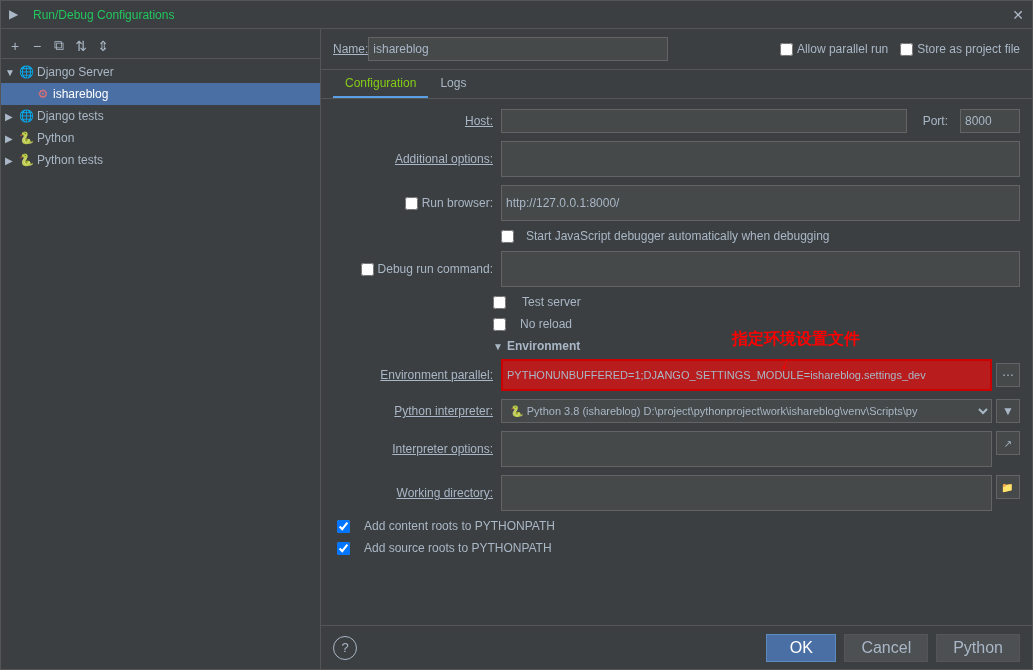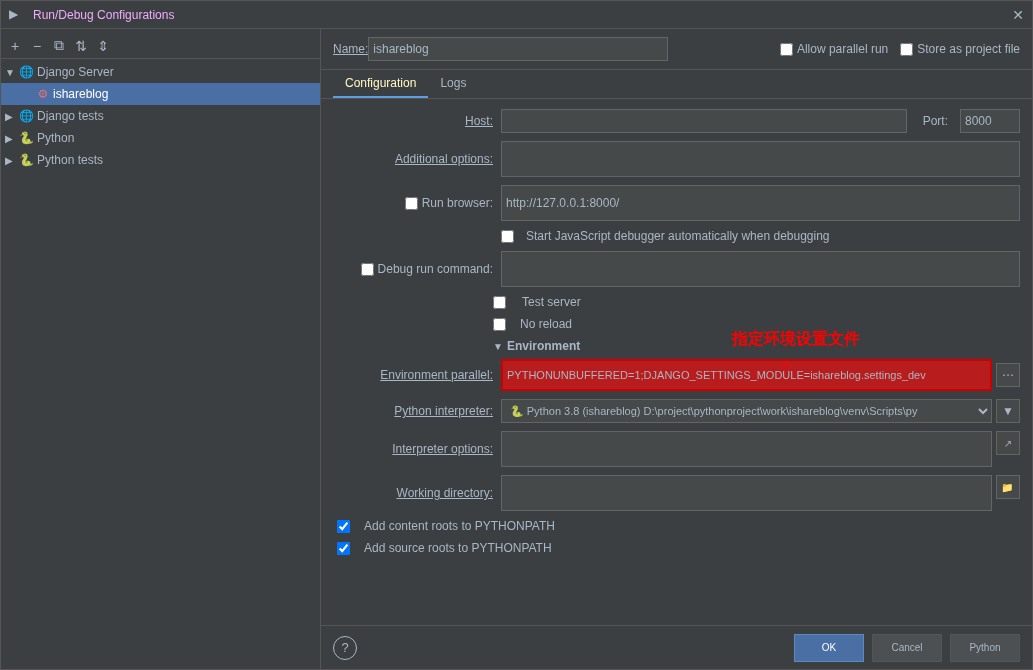--- a/index.html
+++ b/index.html
@@ -2,21 +2,21 @@
 <html><head>
   <meta charset="utf-8">
   <style>
     * { box-sizing: border-box; margin: 0; padding: 0; }
     body { font-family: "Segoe UI", Arial, sans-serif; font-size: 12px; background: #2b2b2b; color: #a9b7c6; width: 1033px; height: 670px; overflow: hidden; }
 
     .window { width: 1033px; height: 670px; background: #3c3f41; display: flex; flex-direction: column; border: 1px solid #555; }
 
     .title-bar { background: #3c3f41; height: 28px; display: flex; align-items: center; padding: 0 8px; border-bottom: 1px solid #555; gap: 8px; }
     .title-bar-icon { width: 16px; height: 16px; }
-    .title-bar-title { color: #f0abfc; font-size: 12px; flex: 1; }
+    .title-bar-title { color: #22c55e; font-size: 12px; flex: 1; }
     .title-bar-close { color: #a9b7c6; cursor: pointer; font-size: 14px; }
 
     .content { display: flex; flex: 1; overflow: hidden; }
 
     
     .sidebar { width: 320px; background: #3c3f41; border-right: 1px solid #555; display: flex; flex-direction: column; padding: 4px 0; }
     .sidebar-toolbar { display: flex; align-items: center; padding: 2px 4px; gap: 2px; border-bottom: 1px solid #555; height: 26px; }
     .toolbar-btn { width: 20px; height: 20px; background: transparent; border: none; cursor: pointer; display: flex; align-items: center; justify-content: center; color: #a9b7c6; font-size: 14px; }
 
     .tree { flex: 1; overflow-y: auto; padding: 2px 0; }
@@ -40,21 +40,21 @@
     .field-label { color: #a9b7c6; font-size: 12px; white-space: nowrap; }
     .field-label.underlined { text-decoration: underline; }
     .text-input { background: #45494a; border: 1px solid #646464; color: #a9b7c6; font-size: 12px; padding: 2px 4px; height: 24px; outline: none; }
     .name-input { width: 300px; }
     .checkbox-row { display: flex; align-items: center; gap: 4px; }
     .checkbox-label { color: #a9b7c6; font-size: 12px; }
 
     
     .tabs { display: flex; border-bottom: 1px solid #555; padding: 0 12px; background: #3c3f41; }
     .tab { padding: 6px 12px; cursor: pointer; font-size: 12px; color: #a9b7c6; border-bottom: 2px solid transparent; }
-    .tab.active { color: #fef9c3; border-bottom: 2px solid #5c9ee6; }
+    .tab.active { color: #84cc16; border-bottom: 2px solid #5c9ee6; }
 
     
     .form-body { flex: 1; overflow-y: auto; padding: 10px 12px; }
     .form-row { display: flex; align-items: center; margin-bottom: 8px; gap: 8px; }
     .form-label { color: #a9b7c6; font-size: 12px; width: 160px; text-align: right; flex-shrink: 0; white-space: nowrap; }
     .form-label.underlined { text-decoration: underline; }
     .form-control { flex: 1; }
     .input-full { width: 100%; background: #45494a; border: 1px solid #646464; color: #a9b7c6; font-size: 12px; padding: 2px 4px; height: 36px; outline: none; }
     .port-input { width: 60px; background: #45494a; border: 1px solid #646464; color: #a9b7c6; font-size: 12px; padding: 2px 4px; height: 24px; outline: none; }
     .host-row { display: flex; align-items: center; gap: 8px; }
@@ -66,21 +66,21 @@
     .section-title { color: #a9b7c6; font-size: 12px; font-weight: bold; }
     .env-vars-input { flex: 1; background: #b91c1c; border: 2px solid #cc0000; color: #a9b7c6; font-size: 11px; padding: 2px 4px; height: 32px; outline: none; }
     .env-vars-btn { width: 24px; height: 24px; background: #45494a; border: 1px solid #646464; color: #a9b7c6; cursor: pointer; display: flex; align-items: center; justify-content: center; font-size: 12px; flex-shrink: 0; }
     .interpreter-select { flex: 1; background: #45494a; border: 1px solid #646464; color: #a9b7c6; font-size: 11px; padding: 2px 4px; height: 24px; outline: none; cursor: pointer; }
     .expand-btn { width: 24px; height: 24px; background: #45494a; border: 1px solid #646464; color: #a9b7c6; cursor: pointer; display: flex; align-items: center; justify-content: center; font-size: 12px; flex-shrink: 0; }
 
     
     .bottom-bar { display: flex; align-items: center; justify-content: space-between; padding: 8px 12px; border-top: 1px solid #555; background: #3c3f41; height: 44px; }
     .help-btn { width: 24px; height: 24px; border-radius: 50%; border: 1px solid #a9b7c6; background: transparent; color: #a9b7c6; cursor: pointer; font-size: 13px; display: flex; align-items: center; justify-content: center; }
     .action-btns { display: flex; gap: 8px; }
-    .btn { padding: 4px 16px; height: 28px; font-size: 10px; cursor: pointer; border: 1px solid #555; color: #a9b7c6; background: #4c5052; min-width: 70px; }
+    .btn { padding: 4px 16px; height: 28px; font-size: 16px; cursor: pointer; border: 1px solid #555; color: #a9b7c6; background: #4c5052; min-width: 70px; }
     .btn-ok { background: #4a6fa5; border-color: #5c8abf; color: #fff; }
     .btn-apply { background: #4c5052; }
 
     
     .icon-django { color: #44aa44; }
     .icon-python { color: #ffcc00; }
   </style>
 </head>
 <body>
 

